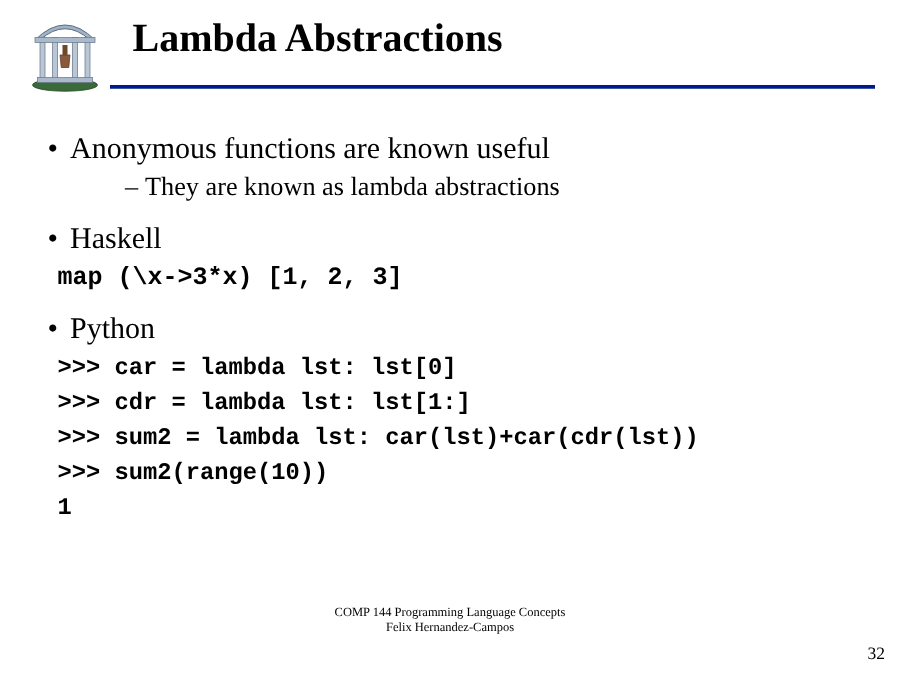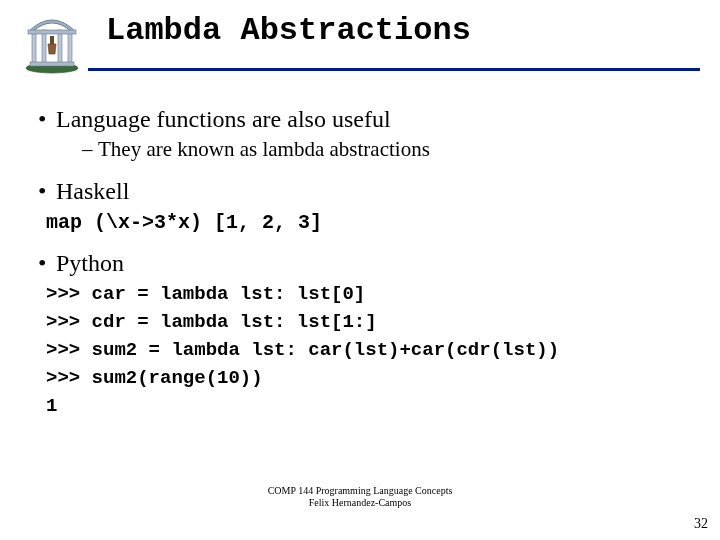--- a/index.html
+++ b/index.html
@@ -22,21 +22,21 @@
     left: 18px;
     top: 6px;
     width: 68px;
     height: 68px;
   }
   .logo svg { width: 68px; height: 68px; }
   .title {
     position: absolute;
     left: 106px;
     top: 12px;
-    font-family: Liberation Mono, monospace;
+    font-family: Liberation Serif, serif;
     font-weight: bold;
     font-size: 32px;
     color: #000;
   }
   .title-underline {
     position: absolute;
     left: 88px;
     top: 68px;
     width: 612px;
     height: 0;
@@ -54,21 +54,21 @@
     margin-top: 8px;
   }
   .bullet-l1 .dot {
     display: inline-block;
     width: 18px;
     margin-left: -2px;
   }
   .bullet-l2 {
     font-size: 21px;
     color: #000;
-    margin-left: 42px;
+    margin-left: 60px;
     margin-top: 4px;
   }
   .bullet-l2 .dash {
     display: inline-block;
     width: 16px;
   }
   .code {
     font-family: "Courier New", monospace;
     font-weight: bold;
     font-size: 20px;
@@ -120,21 +120,21 @@
       <rect x="32" y="30" width="4" height="8" fill="#6b4a2a"></rect>
     </svg>
   </div>
 
   <div class="title">Lambda Abstractions</div>
   <div class="title-underline"></div>
 
   <div class="content">
 
     <div class="bullet-l1">
-      <span class="dot">•</span><span>Language functions are also useful</span>
+      <span class="dot">•</span><span>Anonymous functions are known useful</span>
     </div>
     <div class="bullet-l2">
       <span class="dash">–</span><span>They are known as lambda abstractions</span>
     </div>
 
     <div class="bullet-l1 sp-top">
       <span class="dot">•</span><span>Haskell</span>
     </div>
     <div class="code">map (\x-&gt;3*x) [1, 2, 3]</div>
 

